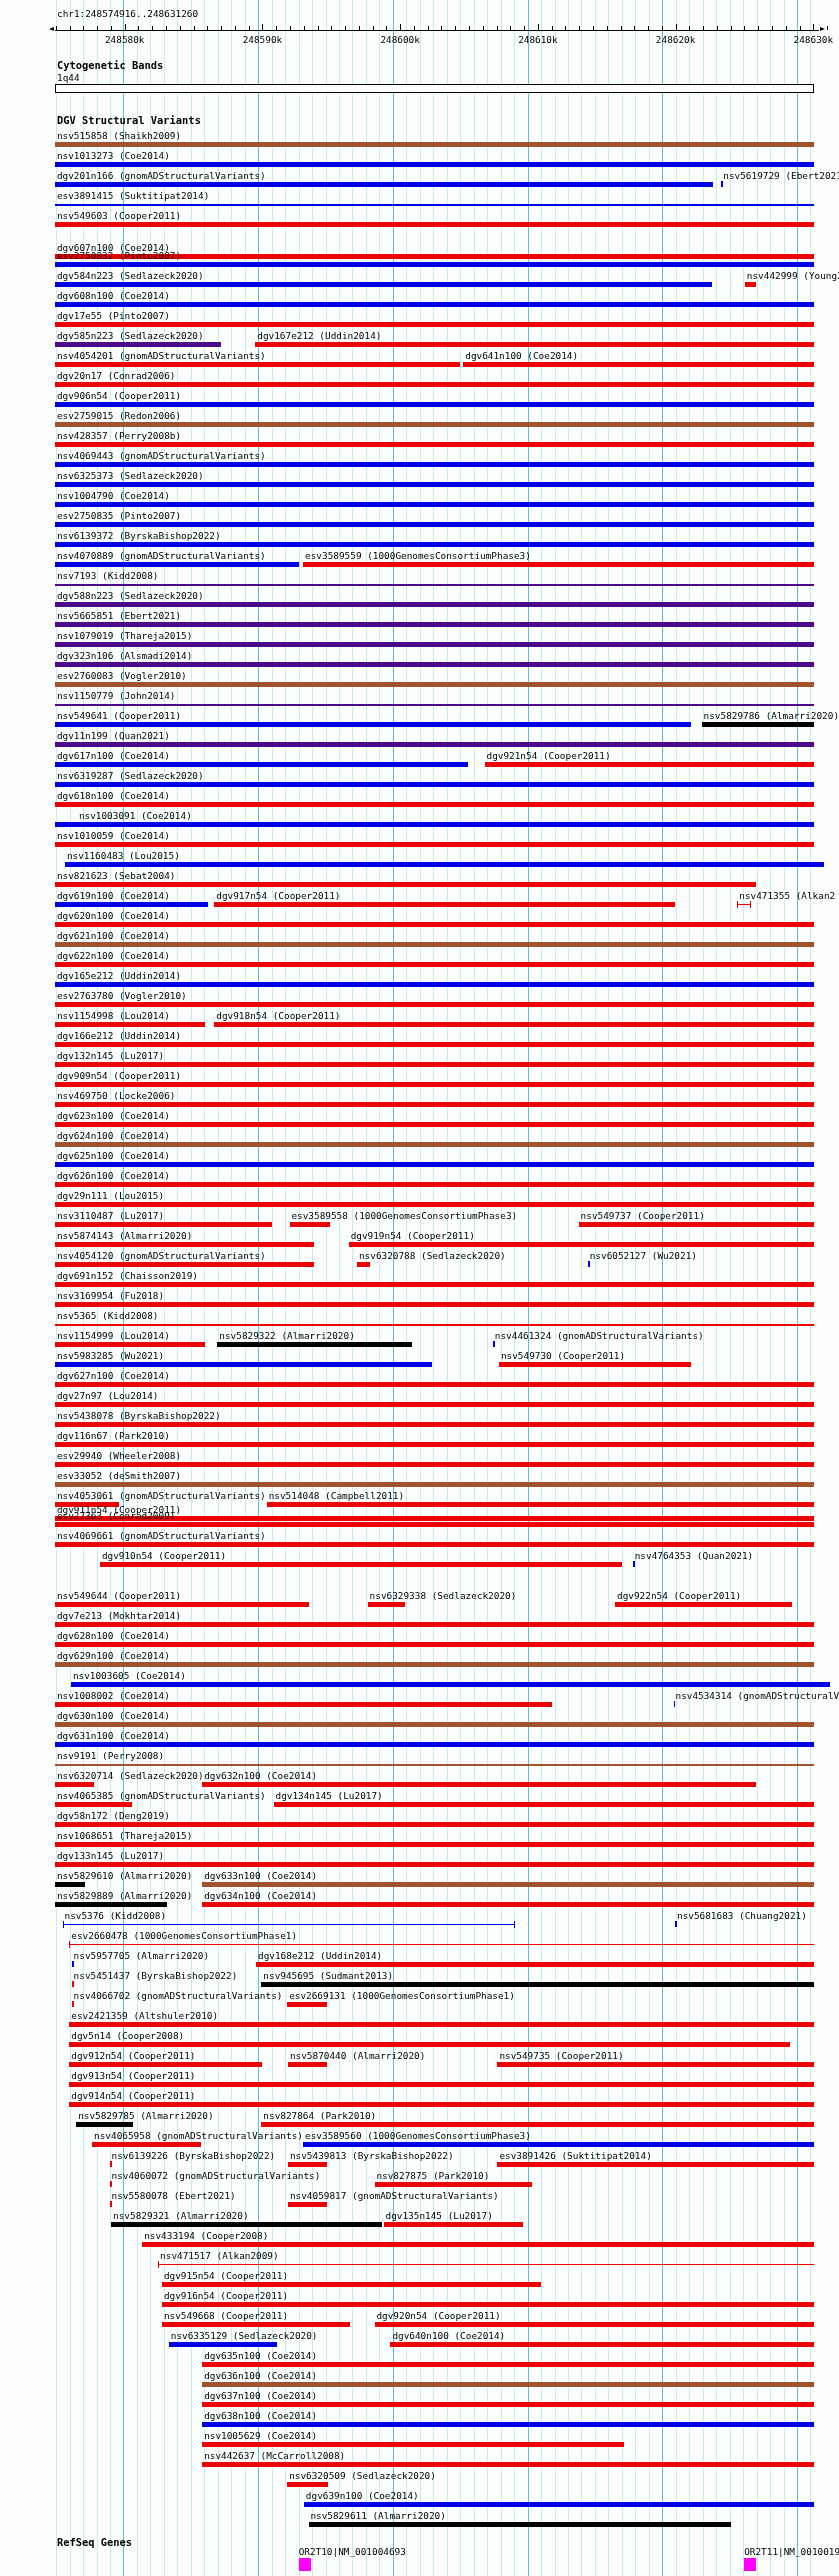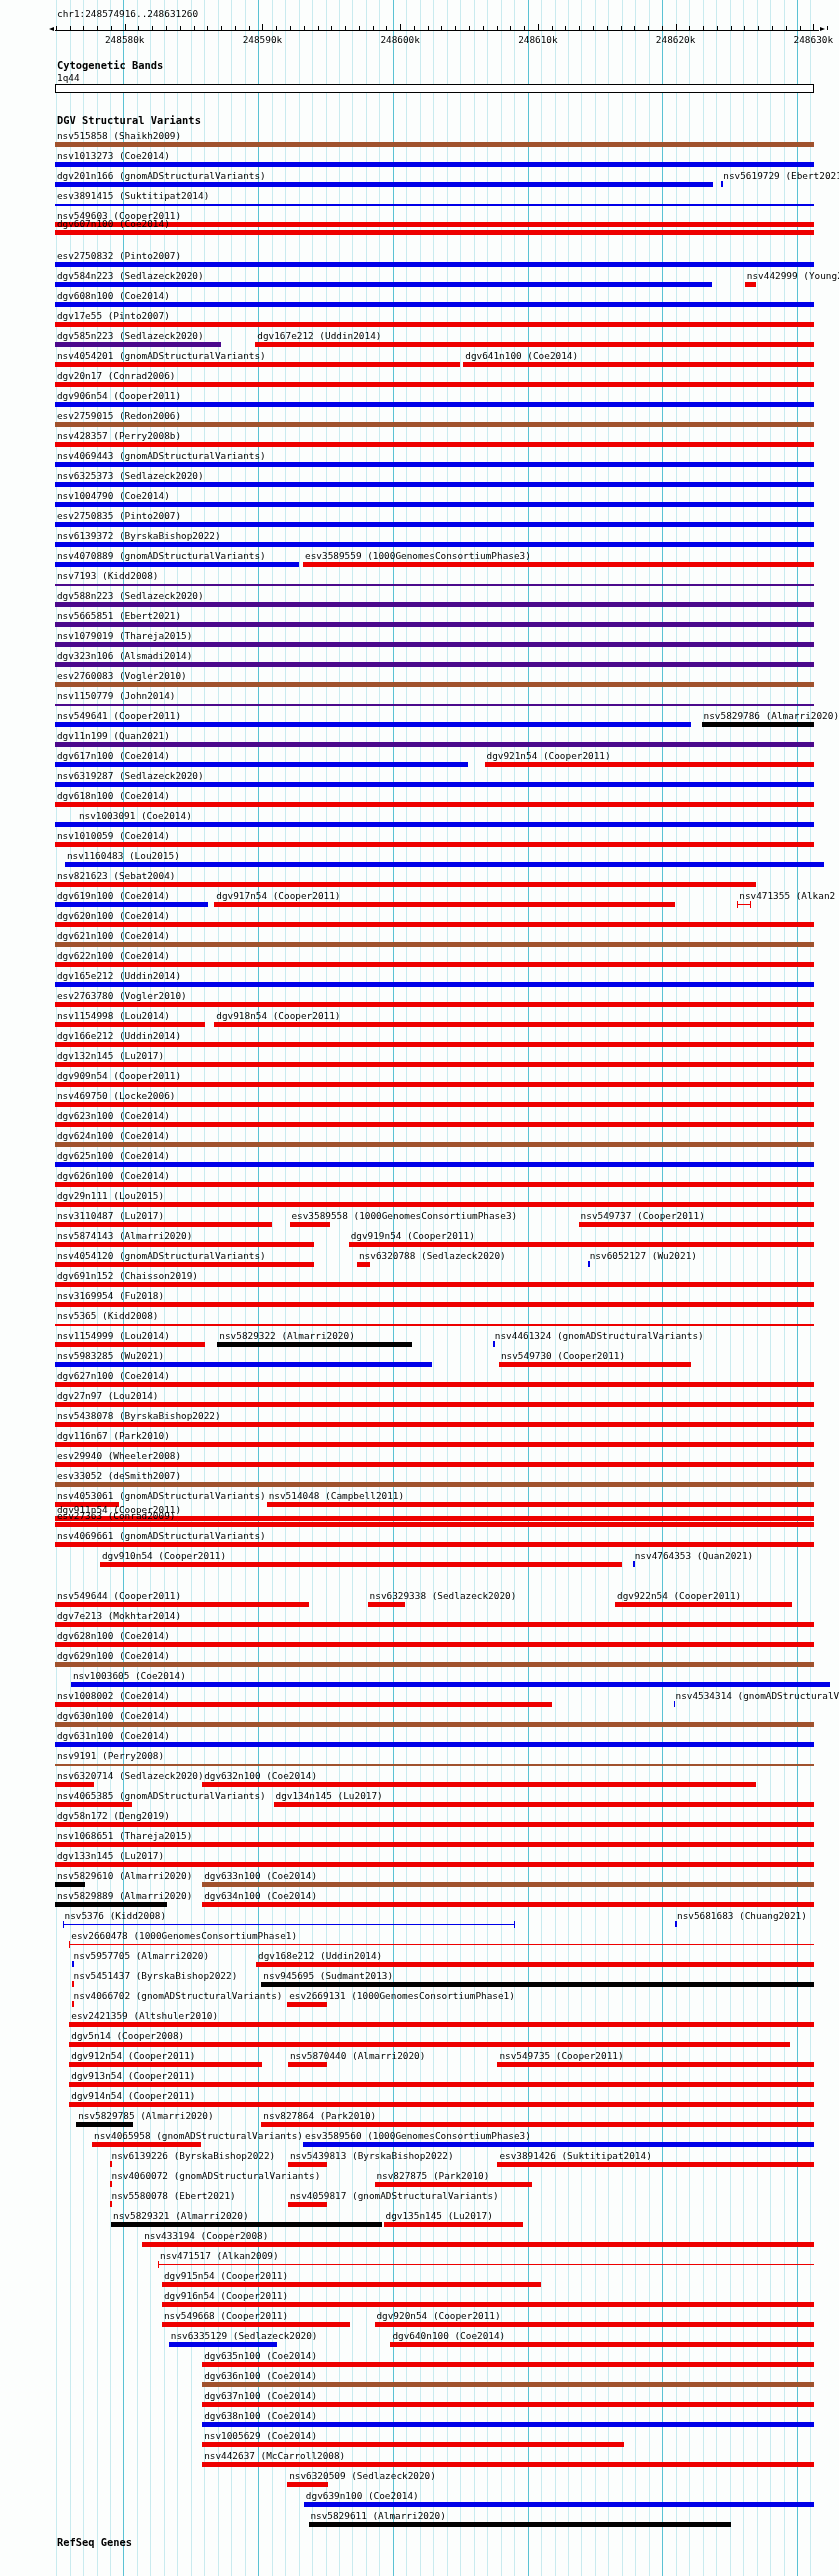--- a/index.html
+++ b/index.html
@@ -191,21 +191,21 @@
         <div class="seg tick" style="left: 87.8%; background: rgb(0, 0, 232);"></div>
       </div>
       <div class="vrow" style="top: 60px;">
         <div class="seg-label" style="left: calc(0% + 1.9px);">esv3891415 (Suktitipat2014)</div>
         <div class="seg line" style="left: 0%; width: 100%; background: rgb(0, 0, 232);"></div>
       </div>
       <div class="vrow" style="top: 80px;">
         <div class="seg-label" style="left: calc(0% + 1.9px);">nsv549603 (Cooper2011)</div>
         <div class="seg bar" style="left: 0%; width: 100%; background: rgb(238, 0, 0);"></div>
       </div>
-      <div class="vrow" style="top: 88px;">
+      <div class="vrow" style="top: 112px;">
         <div class="seg-label" style="left: calc(0% + 1.9px);">dgv607n100 (Coe2014)</div>
         <div class="seg bar" style="left: 0%; width: 100%; background: rgb(238, 0, 0);"></div>
       </div>
       <div class="vrow" style="top: 120px;">
         <div class="seg-label" style="left: calc(0% + 1.9px);">esv2750832 (Pinto2007)</div>
         <div class="seg bar" style="left: 0%; width: 100%; background: rgb(0, 0, 232);"></div>
       </div>
       <div class="vrow" style="top: 140px;">
         <div class="seg-label" style="left: calc(0% + 1.9px);">dgv584n223 (Sedlazeck2020)</div>
         <div class="seg bar" style="left: 0%; width: 86.6%; background: rgb(0, 0, 232);"></div>
@@ -744,14 +744,20 @@
         <div class="seg-label" style="left: calc(32.8% + 1.9px);">dgv639n100 (Coe2014)</div>
         <div class="seg bar" style="left: 32.8%; width: 67.2%; background: rgb(0, 0, 232);"></div>
       </div>
       <div class="vrow" style="top: 2380px;">
         <div class="seg-label" style="left: calc(33.4% + 1.9px);">nsv5829611 (Almarri2020)</div>
         <div class="seg bar" style="left: 33.4%; width: 55.6%; background: rgb(0, 0, 0);"></div>
       </div>
     </div>
 
   <div class="track-title t-refseq">RefSeq Genes</div>
+  <div id="genes">
+      <div class="gene-label" style="left: 32.1%;">OR2T10|NM_001004693</div>
+      <div class="gene-box" style="left: 32.1%; background: rgb(255, 0, 255);"></div>
+      <div class="gene-label" style="left: 90.8%;">OR2T11|NM_0010019</div>
+      <div class="gene-box" style="left: 90.8%; background: rgb(255, 0, 255);"></div>
+    </div>
 </div>
 
 
 </body></html>

